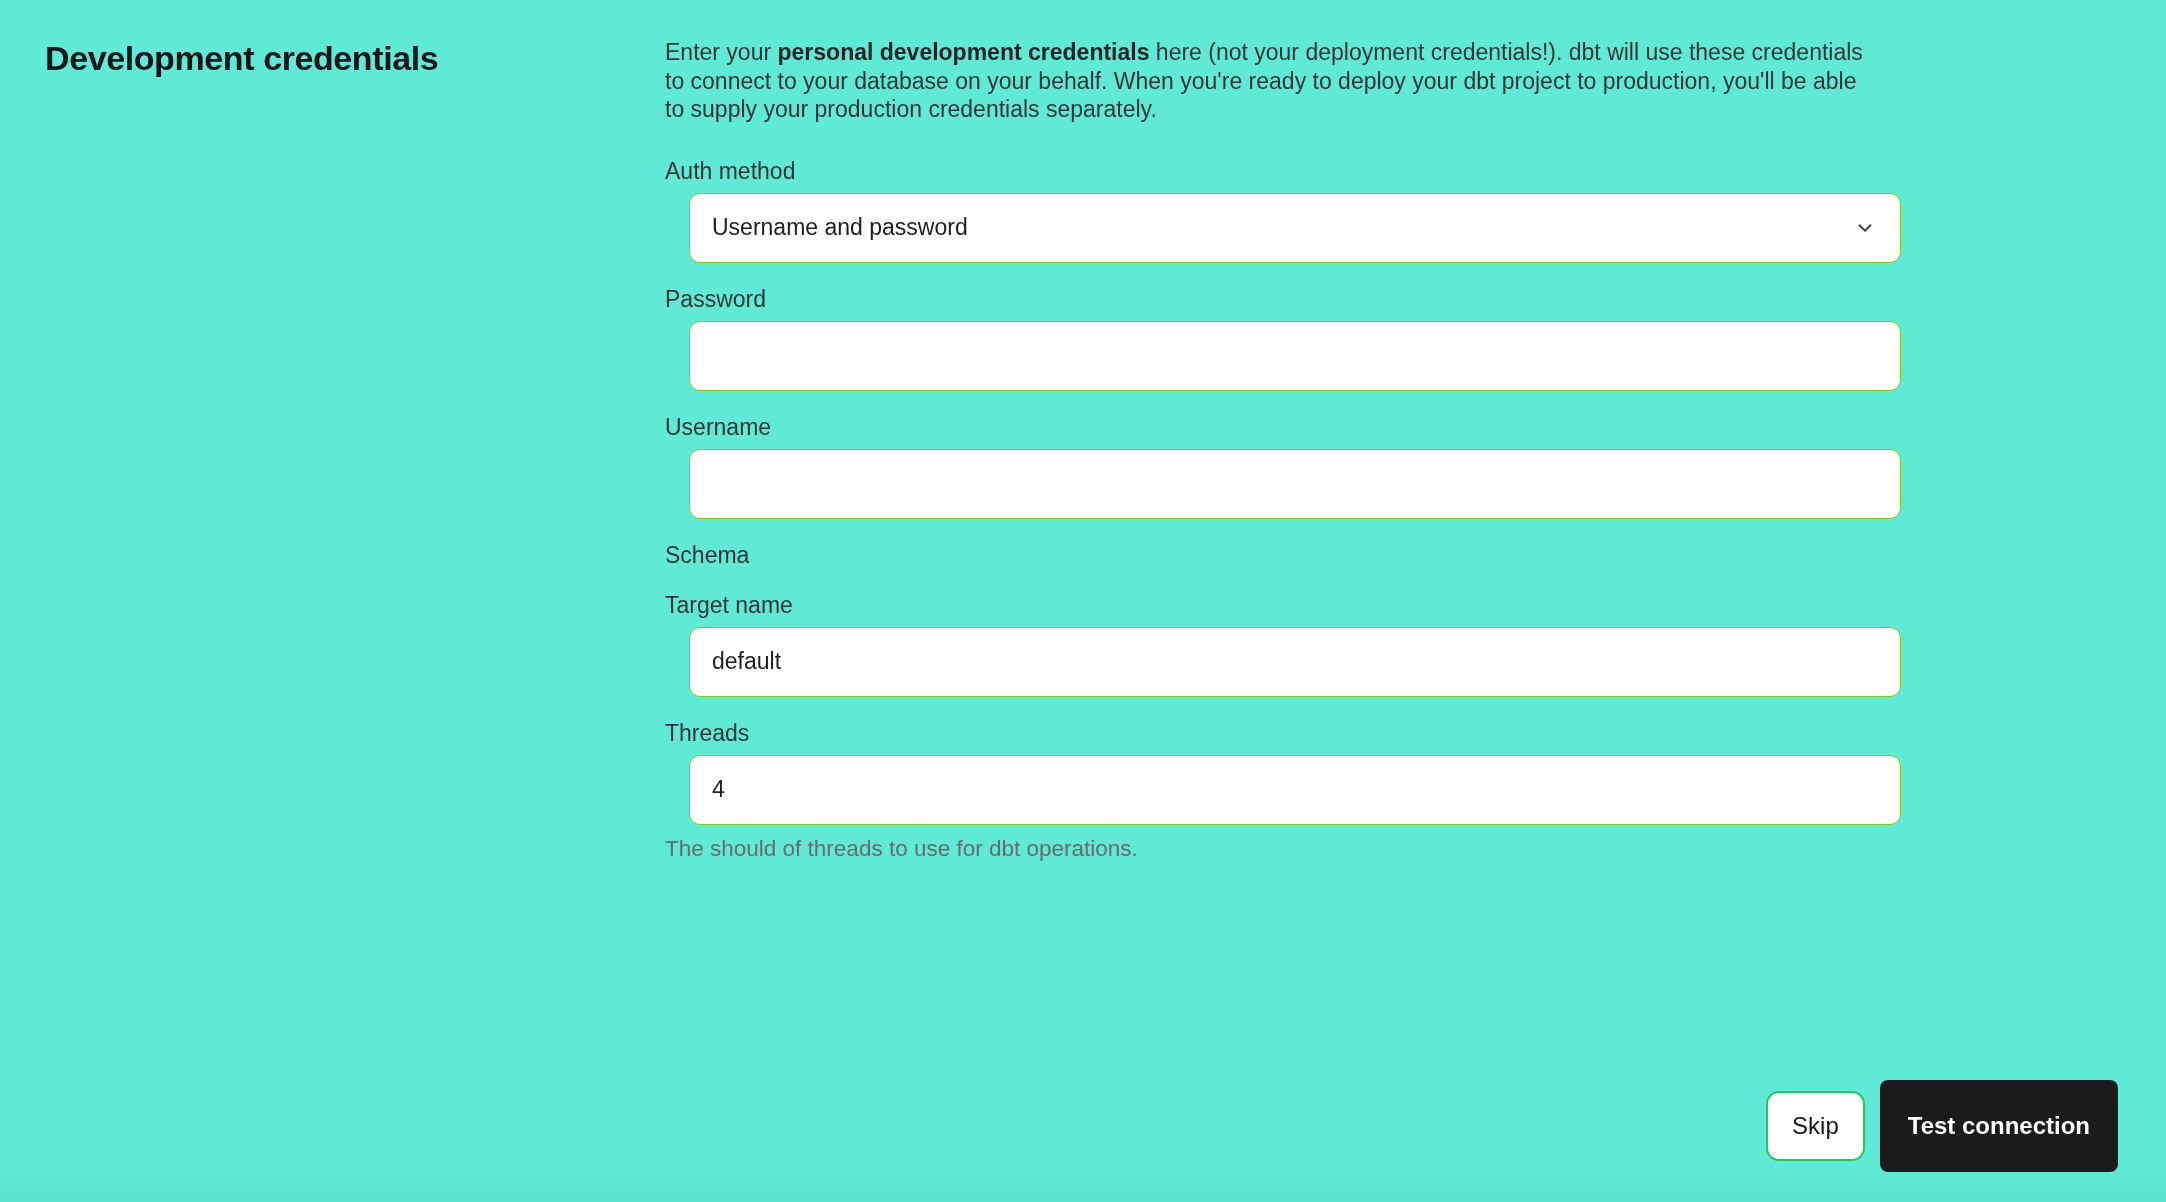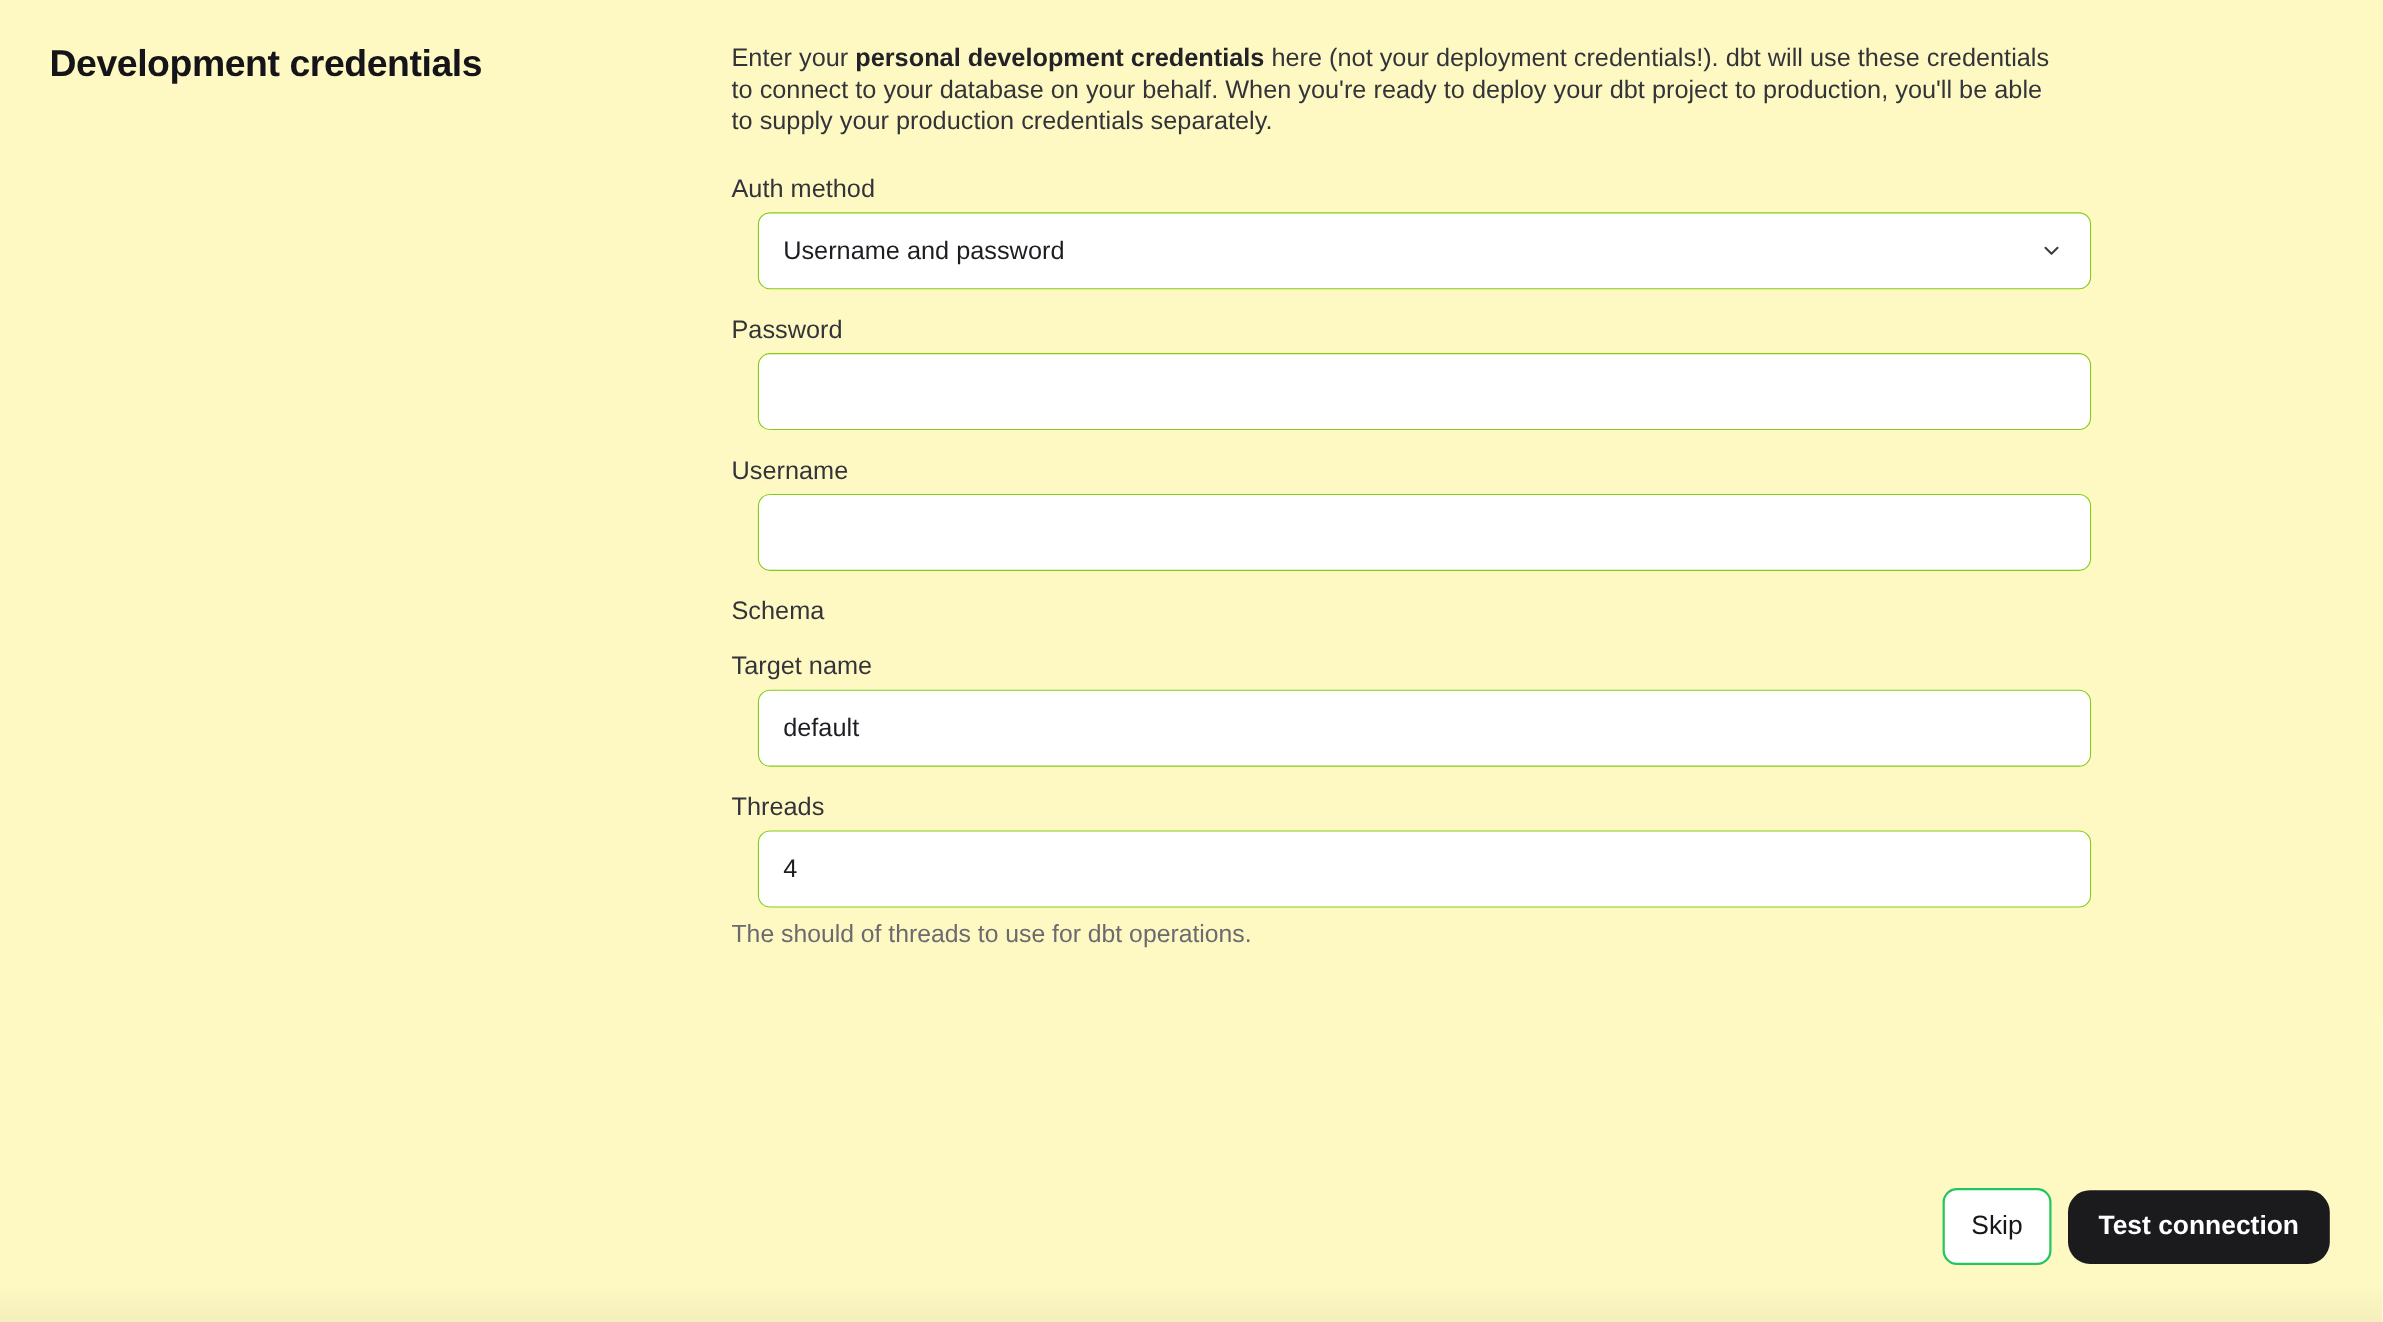--- a/index.html
+++ b/index.html
@@ -4,21 +4,21 @@
 <style>
   html, body {
     margin: 0;
     padding: 0;
     background: #ffffff;
   }
   .canvas {
     position: relative;
     width: 2166px;
     height: 1202px;
-    background: #fef9c3;
+    background: #5eead4;
     overflow: hidden;
     font-family: "Liberation Sans", sans-serif;
     color: #33343a;
   }
 
   
   .page-title {
     position: absolute;
     left: 45px;
     top: 38px;
@@ -118,24 +118,24 @@
     color: #17171b;
     border: 2px solid #22c55e;
     border-radius: 13px;
     padding: 0 24px;
     font-weight: 400;
   }
   .btn-primary {
     background: #1b1b1e;
     color: #ffffff;
     border: none;
-    border-radius: 20px;
+    border-radius: 8px;
     padding: 0 28px;
     font-weight: 700;
-    height: 67px;
+    height: 92px;
   }
 
   
   .bottom-edge-shadow {
     position: absolute;
     left: 0;
     bottom: 0;
     width: 100%;
     height: 34px;
     background: linear-gradient(to bottom, rgba(0,0,0,0) 0%, rgba(0,0,0,0.045) 100%);

